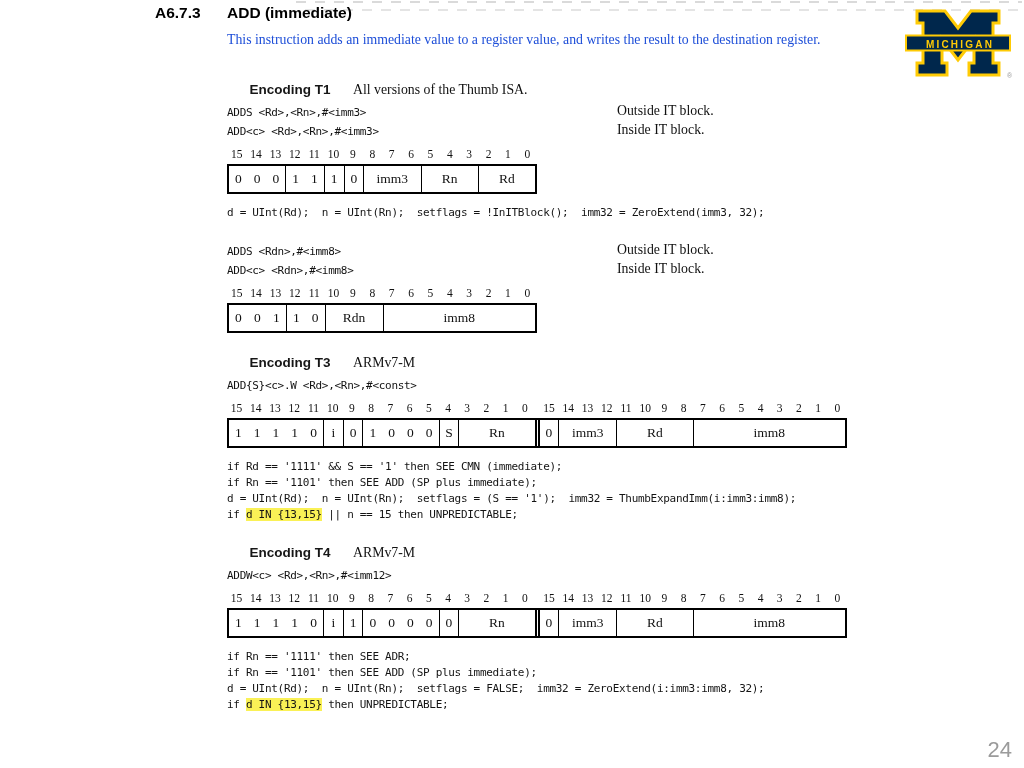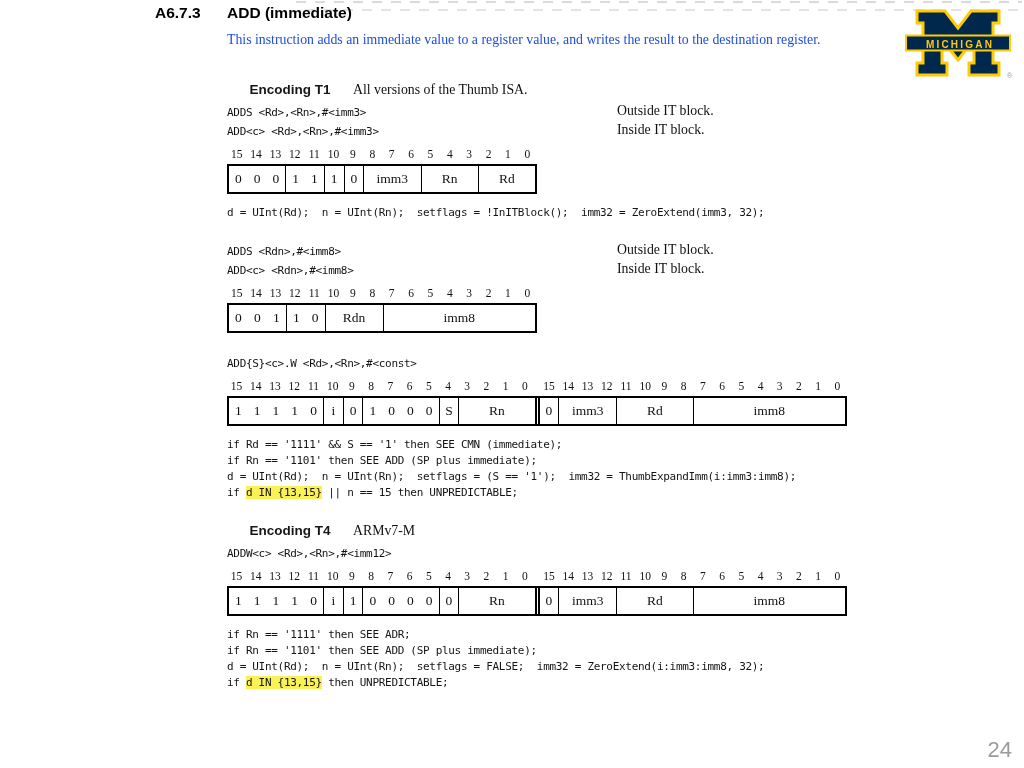--- a/index.html
+++ b/index.html
@@ -163,20 +163,21 @@
           <div class="bt-field" style="flex: 3 0 0px;">
             <span class="bt-label">Rdn</span>
           </div>
           <div class="bt-field" style="flex: 8 0 0px;">
             <span class="bt-label">imm8</span>
           </div>
         </div>
       </div>
     </div>
     <div class="encoding">
+      <div class="enc-heading"><span class="enc-name">Encoding T3</span><span class="enc-isa">ARMv7-M</span></div>
       <div class="syntax-row"><span class="syntax-code">ADD{S}&lt;c&gt;.W &lt;Rd&gt;,&lt;Rn&gt;,#&lt;const&gt;</span></div>
       <div class="bitnums" style="width: 620px;">
         <div class="bitnums-half">
           <span>15</span>
           <span>14</span>
           <span>13</span>
           <span>12</span>
           <span>11</span>
           <span>10</span>
           <span>9</span>

